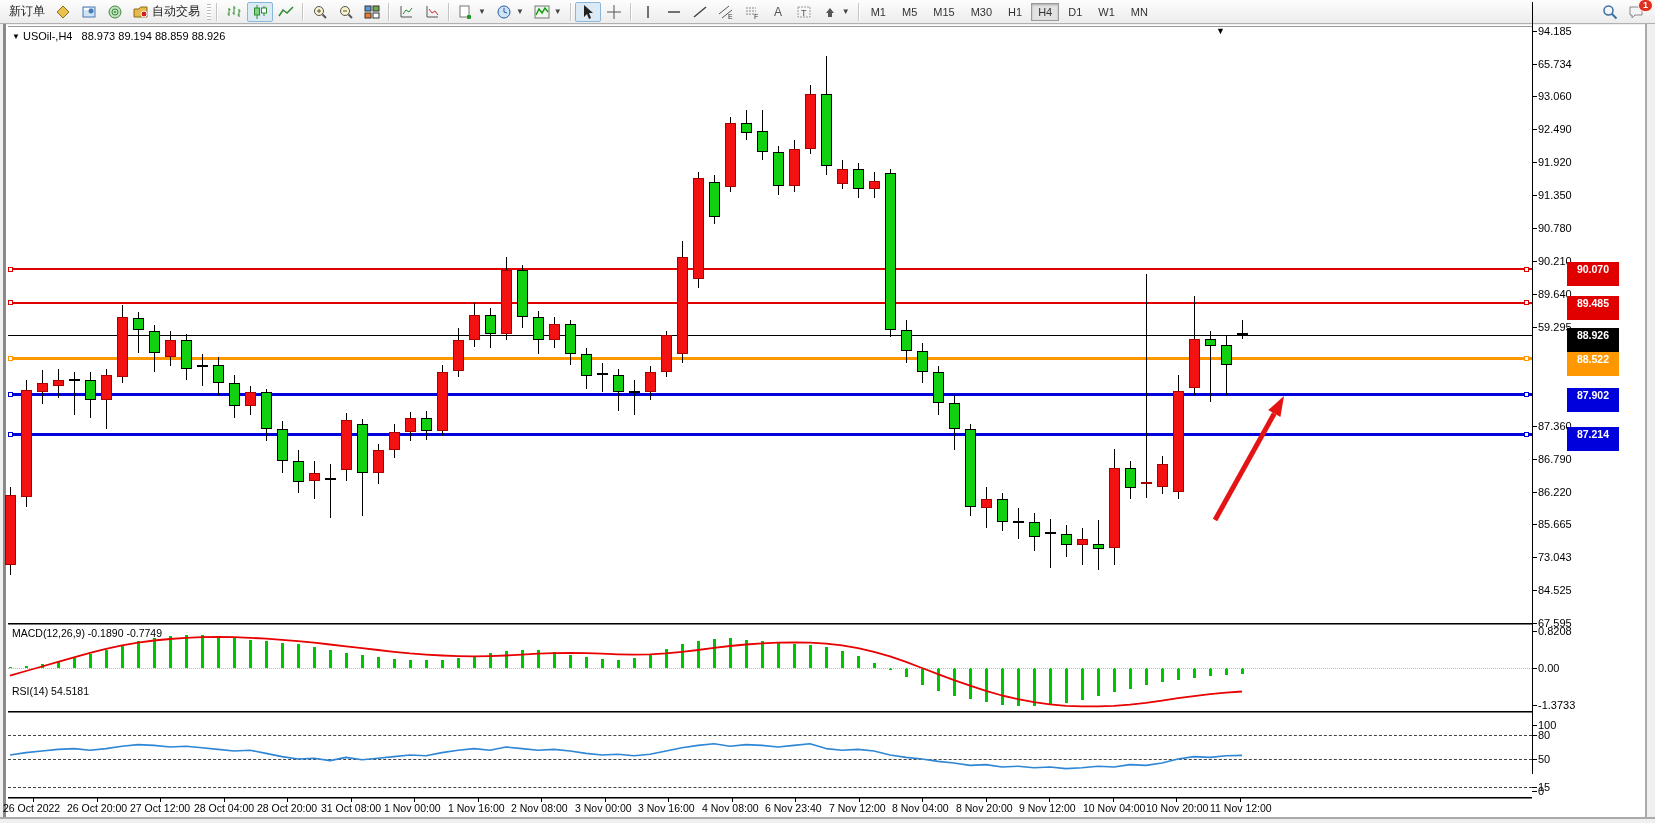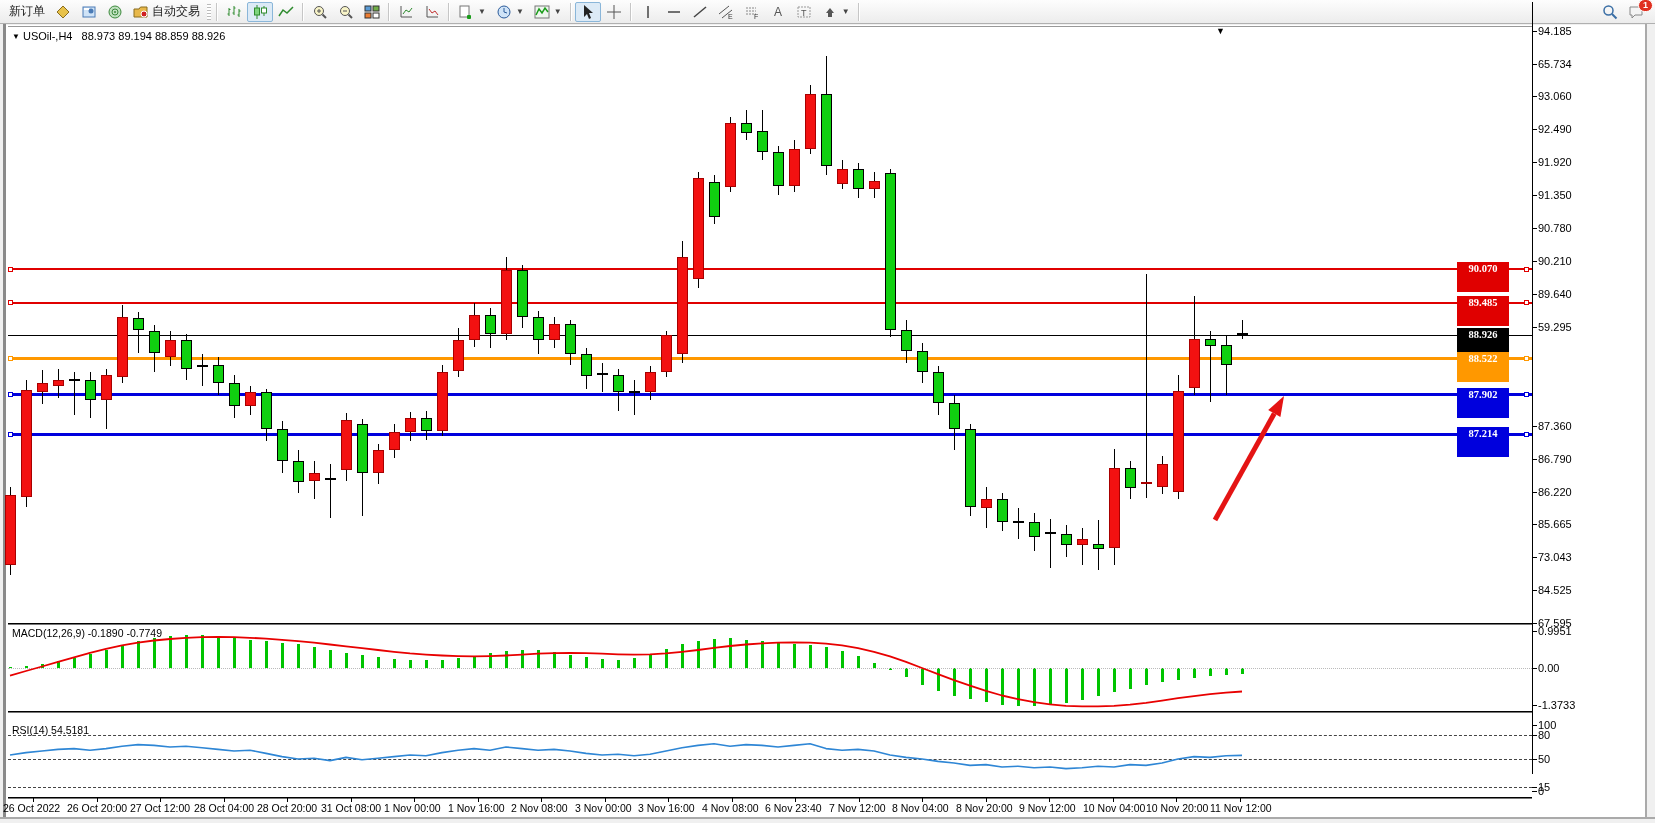--- a/index.html
+++ b/index.html
@@ -22,22 +22,22 @@
   
   #chartwin{position:absolute;left:0;top:24px;width:1655px;height:795px;background:#f0f0f0;}
   #frame-l{position:absolute;left:3px;top:0;width:3px;height:795px;background:#8a8a8a;}
   #frame-r{position:absolute;left:1645px;top:0;width:2px;height:795px;background:#aaa;}
   #frame-b{position:absolute;left:0;top:793px;width:1655px;height:2px;background:#aaa;}
   #plotbg{position:absolute;left:6px;top:1px;width:1639px;height:793px;background:#fff;}
   .pane-sep{position:absolute;left:8px;width:1524px;height:0;border-top:1px solid #000;border-bottom:1px solid #777;}
   #axis-vline{position:absolute;top:2px;height:772px;left:1532px;width:1px;background:#000;}
   .plabel{position:absolute;left:1538px;font-size:11px;color:#000;white-space:nowrap;}
   .ptickmark{position:absolute;left:1532px;width:5px;height:1px;background:#000;}
-  .badge{position:absolute;left:1457px;width:52px;height:30px;line-height:14px;text-align:center;
-    font-size:10.5px;font-weight:bold;color:#fff;font-family:Liberation Serif, serif;}
+  .badge{position:absolute;left:1567px;width:52px;height:24px;line-height:14px;text-align:center;
+    font-size:10.5px;font-weight:bold;color:#fff;}
   .hline{position:absolute;left:8px;width:1524px;}
   .hhandle{position:absolute;width:5px;height:5px;background:#fff;box-sizing:border-box;}
   .candle-wick{position:absolute;width:1px;background:#000;}
   .candle-body{position:absolute;width:11px;box-sizing:border-box;}
   .cb-up{background:#f31111;border:1px solid #a80000;}
   .cb-dn{background:#10d010;border:1px solid #000;}
   .cb-dj{background:#000;}
   .macd-bar{position:absolute;width:3px;background:#00c400;}
   .ind-label{position:absolute;left:12px;font-size:10.5px;color:#000;}
   .dash-line{position:absolute;left:8px;width:1524px;height:0;border-top:1px dashed #444;}
@@ -256,20 +256,31 @@
       </div>
       <div class="tb-btn">
         <span class="icon16">
           <svg width="16" height="16">
               <path d="M4 3 l4 5 l-2 0 l0 4 l-4 0 l0 -4 l-2 0 Z" transform="translate(4,1)" fill="#555"></path>
             </svg></span>
         <span class="tb-caret">▼</span>
       </div>
     </div>
     <div class="tb-sep"></div>
+    <div class="tb-group" id="tf-group">
+        <div class="tf-btn">M1</div>
+        <div class="tf-btn">M5</div>
+        <div class="tf-btn">M15</div>
+        <div class="tf-btn">M30</div>
+        <div class="tf-btn">H1</div>
+        <div class="tf-btn active">H4</div>
+        <div class="tf-btn">D1</div>
+        <div class="tf-btn">W1</div>
+        <div class="tf-btn">MN</div>
+      </div>
     <div style="flex:1"></div>
     <div class="tb-group" style="margin-right:6px">
       <div class="tb-btn">
         <span class="icon16">
           <svg width="16" height="16">
               <circle cx="6.5" cy="6.5" r="4.5" fill="none" stroke="#3a6ea5" stroke-width="1.5"></circle>
               <line x1="10" y1="10" x2="14.5" y2="14.5" stroke="#3a6ea5" stroke-width="2"></line>
             </svg></span>
       </div>
       <div class="tb-btn" style="position:relative">
@@ -290,21 +301,21 @@
   </div>
 
   <div id="title">
     <span style="font-size:8px;vertical-align:1px;">▼</span>
     <span>USOil-,H4</span>
     <span style="margin-left:6px;">88.973 89.194 88.859 88.926</span>
   </div>
   <div id="scroll-marker">▼</div>
 
   <div class="ind-label" style="top:627px">MACD(12,26,9) -0.1890 -0.7749</div>
-  <div class="ind-label" style="top:724px">RSI(14) 54.5181</div>
+  <div class="ind-label" style="top:685px">RSI(14) 54.5181</div>
 
   <div id="dynamic">
       <div class="pane-sep" style="top: 623px;"></div>
       <div class="pane-sep" style="top: 711px;"></div>
       <div class="pane-sep" style="top: 797px;"></div>
       <div id="axis-vline"></div>
       <div style="position: absolute; left: 8px; top: 26px; width: 1524px; height: 1px; background: rgb(153, 153, 153);"></div>
       <div class="plabel" style="top: 25px;">94.185</div>
       <div class="ptickmark" style="top: 31px;"></div>
       <div class="plabel" style="top: 57.9853px;">65.734</div>
@@ -332,21 +343,21 @@
       <div class="plabel" style="top: 485.927px;">86.220</div>
       <div class="ptickmark" style="top: 491.927px;"></div>
       <div class="plabel" style="top: 518.044px;">85.665</div>
       <div class="ptickmark" style="top: 524.044px;"></div>
       <div class="plabel" style="top: 551.029px;">73.043</div>
       <div class="ptickmark" style="top: 557.029px;"></div>
       <div class="plabel" style="top: 584.015px;">84.525</div>
       <div class="ptickmark" style="top: 590.015px;"></div>
       <div class="plabel" style="top: 617px;">67.595</div>
       <div class="ptickmark" style="top: 623px;"></div>
-      <div class="plabel" style="top: 625px;">0.9951</div>
+      <div class="plabel" style="top: 625px;">0.8208</div>
       <div class="ptickmark" style="top: 631px;"></div>
       <div class="plabel" style="top: 662px;">0.00</div>
       <div class="ptickmark" style="top: 668px;"></div>
       <div class="plabel" style="top: 699px;">-1.3733</div>
       <div class="ptickmark" style="top: 705px;"></div>
       <div class="plabel" style="top: 719px;">100</div>
       <div class="ptickmark" style="top: 725px;"></div>
       <div class="plabel" style="top: 729px;">80</div>
       <div class="ptickmark" style="top: 735px;"></div>
       <div class="plabel" style="top: 753px;">50</div>

